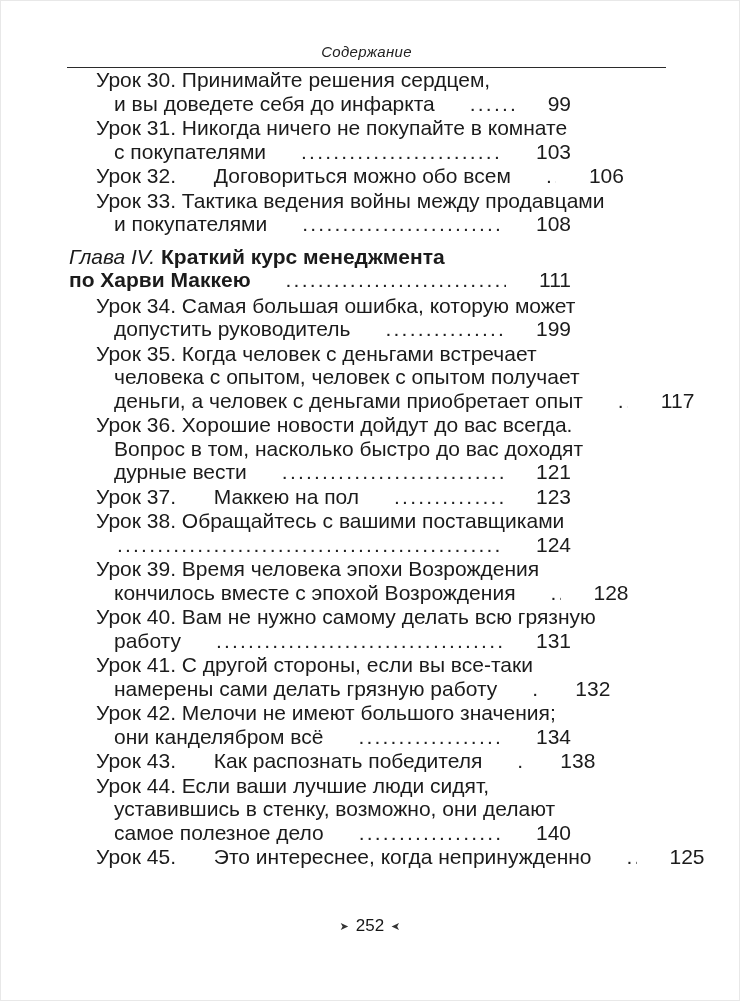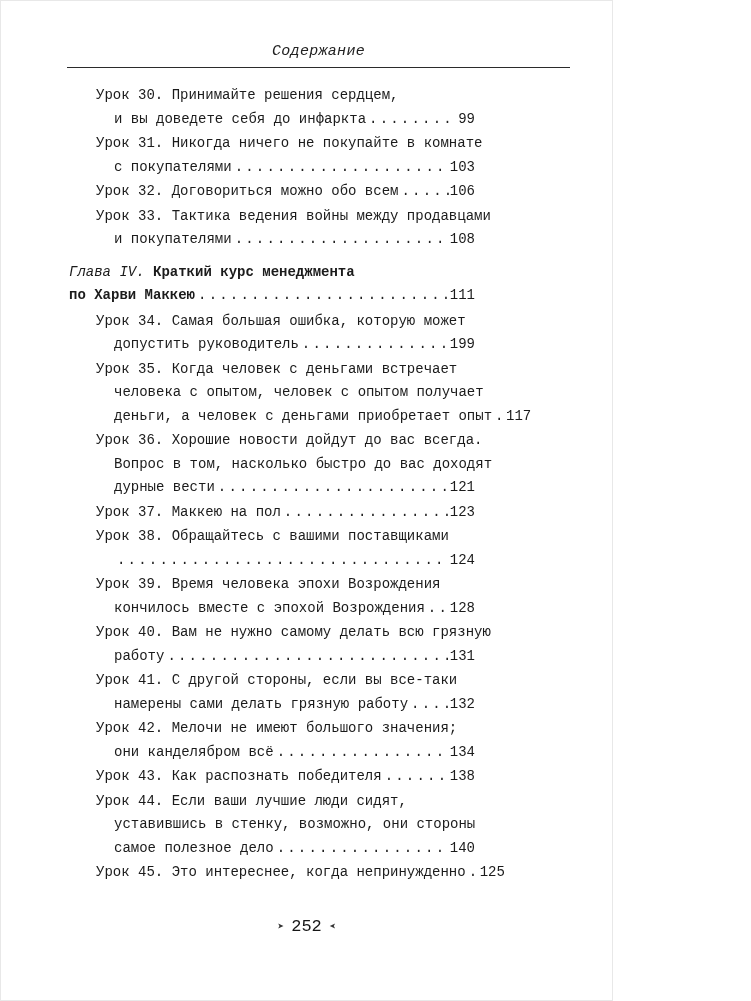--- a/index.html
+++ b/index.html
@@ -1,46 +1,46 @@
 <!DOCTYPE html>
 <html><head>
 <meta charset="utf-8">
 <style>
   * { box-sizing: border-box; }
   html, body { margin: 0; padding: 0; background: #ffffff; }
   .page {
     position: relative;
-    width: 613px;
+    width: 740px;
     height: 1001px;
     background: #ffffff;
     border: 1px solid #e8e8e8;
-    font-family: Liberation Mono, monospace;
+    font-family: Liberation Sans, sans-serif;
     color: #1b1b1b;
-    padding: 42px 42px 0 66px;
+    padding: 42px 73px 0 66px;
     overflow: hidden;
   }
   .header-title {
     text-align: center;
     font-style: italic;
     font-size: 15px;
     color: #222;
     letter-spacing: 0.3px;
   }
   .header-rule {
     border: none;
     border-top: 1.5px solid #2b2b2b;
     margin: 7px 0 0 0;
   }
-  .toc { margin-top: 16px; font-size: 14px; }
+  .toc { font-size: 21px; }
   .entry { margin: 0 0 1px 0; }
   .entry.chapter { margin: 9px 0 2px 0; }
   .line { line-height: 23.5px; padding-left: 47px; }
   .line.first { padding-left: 29px; }
   .chapter .line, .chapter .line.first { padding-left: 2px; }
-  .line.last { display: flex; align-items: flex-start; padding-right: 95px; }
+  .line.last { display: flex; align-items: flex-start; padding-right: 95px; gap: 32px; }
   .label, .text { white-space: pre; }
   .dots {
     flex: 1 1 0;
     min-width: 10px;
     overflow: hidden;
     white-space: nowrap;
     letter-spacing: 2.2px;
     margin: 0 1px 0 3px;
     color: #222;
   }
@@ -190,21 +190,21 @@
       <div class="entry lesson">
         <div class="line first last">
           <span class="label">Урок 43.&nbsp;</span>
           <span class="text">Как распознать победителя</span>
           <span class="dots">............................................................................................................................................</span>
           <span class="pagenum">138</span>
         </div>
       </div>
       <div class="entry lesson">
         <div class="line first"><span class="label">Урок 44.&nbsp;</span><span class="text">Если ваши лучшие люди сидят,</span></div>
-        <div class="line"><span class="text">уставившись в стенку, возможно, они стороны</span></div>
+        <div class="line"><span class="text">уставившись в стенку, возможно, они делают</span></div>
         <div class="line last">
           <span class="text">самое полезное дело</span>
           <span class="dots">............................................................................................................................................</span>
           <span class="pagenum">140</span>
         </div>
       </div>
       <div class="entry lesson">
         <div class="line first last">
           <span class="label">Урок 45.&nbsp;</span>
           <span class="text">Это интереснее, когда непринужденно</span>

